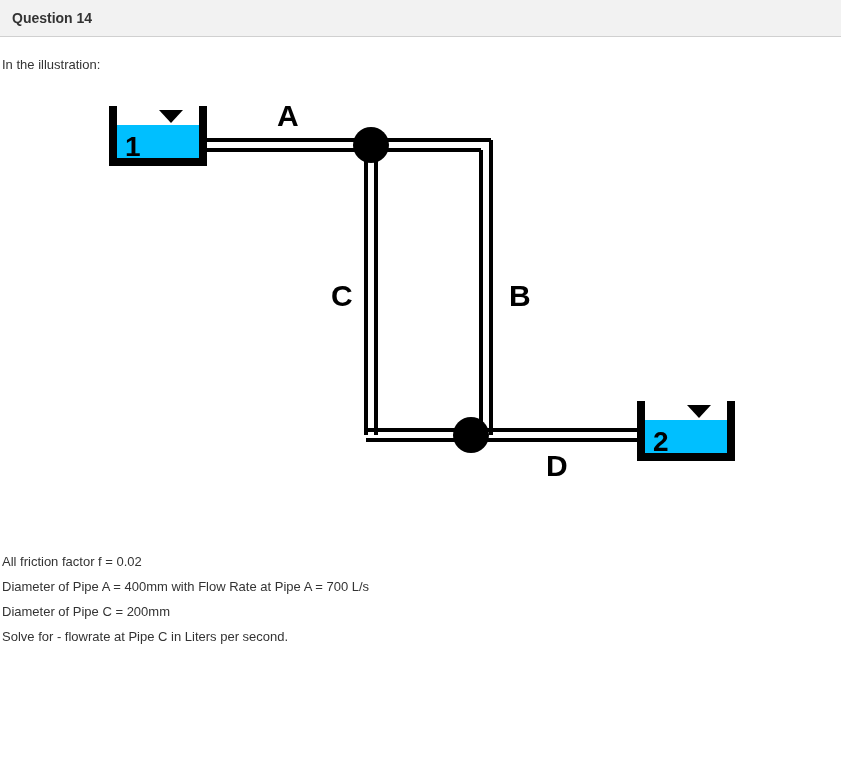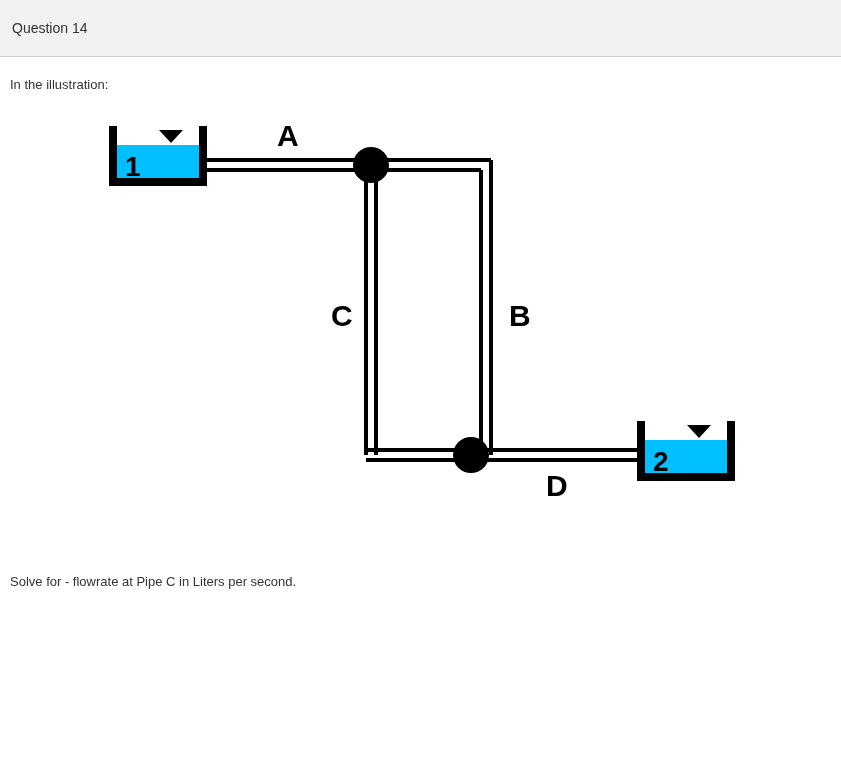--- a/index.html
+++ b/index.html
@@ -6,27 +6,27 @@
   body {
     margin: 0;
     font-family: "Segoe UI", "Helvetica Neue", Arial, sans-serif;
     font-size: 13px;
     color: #333;
     background: #fff;
   }
   .qheader {
     background: #f2f2f2;
     border-bottom: 1px solid #d0d0d0;
-    padding: 20px 12px;
-    font-weight: 400;
+    padding: 10px 12px;
+    font-weight: 700;
     font-size: 14px;
     color: #333;
   }
   .content {
-    padding: 14px 10px;
+    padding: 14px 2px;
   }
   .intro {
     margin: 6px 0 18px 0;
   }
   .figwrap {
     width: 680px;
     margin: 0 auto 24px auto;
   }
   svg { display: block; }
   .svglabel {
@@ -119,16 +119,19 @@
         <line x1="390" y1="350" x2="556" y2="350" stroke="#000" stroke-width="4"></line>
       </g>
 
       <text x="196" y="36" class="svglabel" font-size="30" fill="#000">A</text>
       <text x="428" y="216" class="svglabel" font-size="30" fill="#000">B</text>
       <text x="250" y="216" class="svglabel" font-size="30" fill="#000">C</text>
       <text x="465" y="386" class="svglabel" font-size="30" fill="#000">D</text>
     </svg>
   </div>
 
+  <p class="specline">All friction factor f = 0.02</p>
+  <p class="specline">Diameter of Pipe A = 400mm with Flow Rate at Pipe A = 700 L/s</p>
+  <p class="specline">Diameter of Pipe C = 200mm</p>
 
   <p class="specline solve">Solve for - flowrate at Pipe C in Liters per second.</p>
 
 </div>
 
 </body></html>

